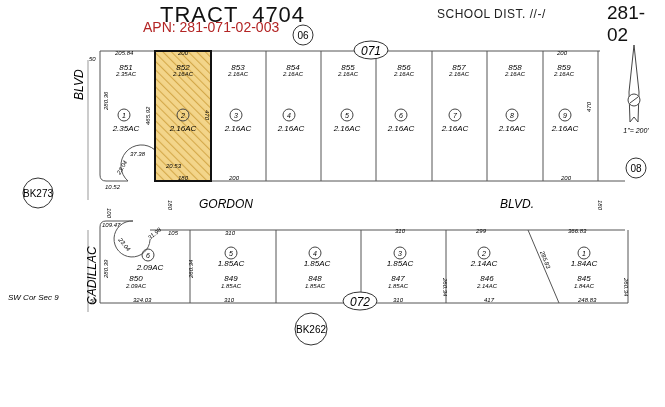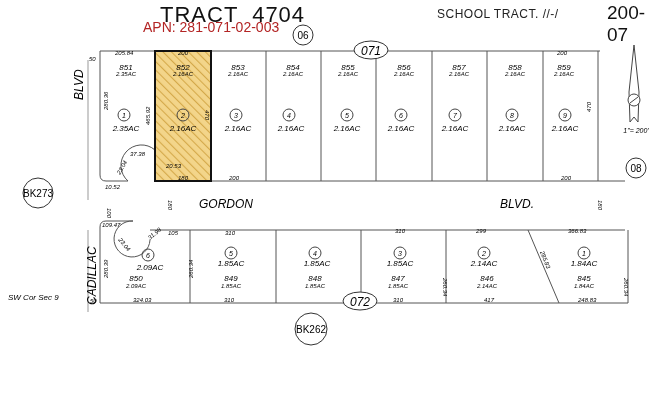--- a/index.html
+++ b/index.html
@@ -10,22 +10,22 @@
   .school { left: 437px; top: 7px; font-size: 12px; color: #222; letter-spacing: 0.5px; }
   .pagenum { left: 607px; top: 2px; font-size: 19px; color: #111; }
   svg text { font-family: "Liberation Sans", sans-serif; }
   .it { font-style: italic; }
 </style>
 </head>
 <body>
 
 <div class="abs title">TRACT  4704</div>
 <div class="abs apn">APN: 281-071-02-003</div>
-<div class="abs school">SCHOOL  TRACT. //-/</div>
-<div class="abs pagenum">200-07</div>
+<div class="abs school">SCHOOL  DIST. //-/</div>
+<div class="abs pagenum">281-02</div>
 
 <svg class="abs" style="left:0;top:0" width="665" height="407" viewBox="0 0 665 407">
   <defs>
     <pattern id="hatch" width="6" height="6" patternUnits="userSpaceOnUse" patternTransform="rotate(-45)">
       <rect width="6" height="6" fill="#f3d58a"></rect>
       <line x1="0" y1="0" x2="0" y2="6" stroke="#d4a94a" stroke-width="2.2"></line>
     </pattern>
   </defs>
 
   <g stroke="#555" stroke-width="1" fill="none">

